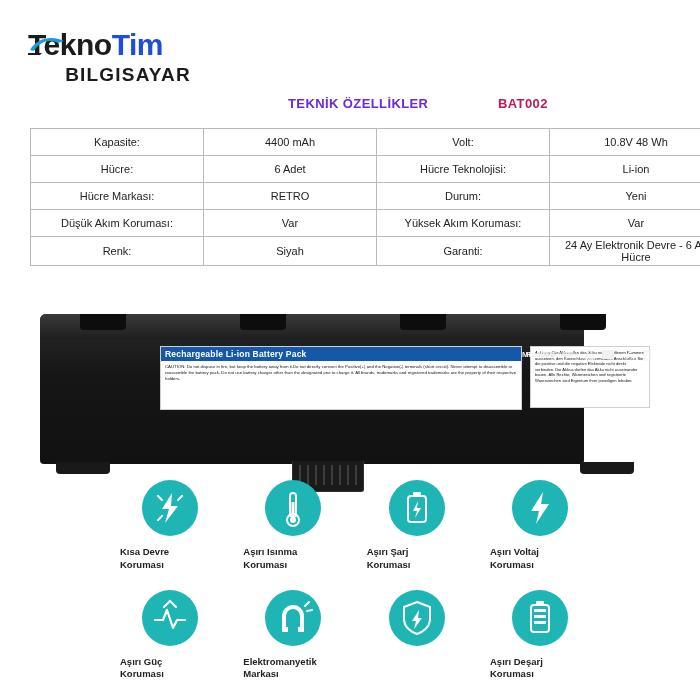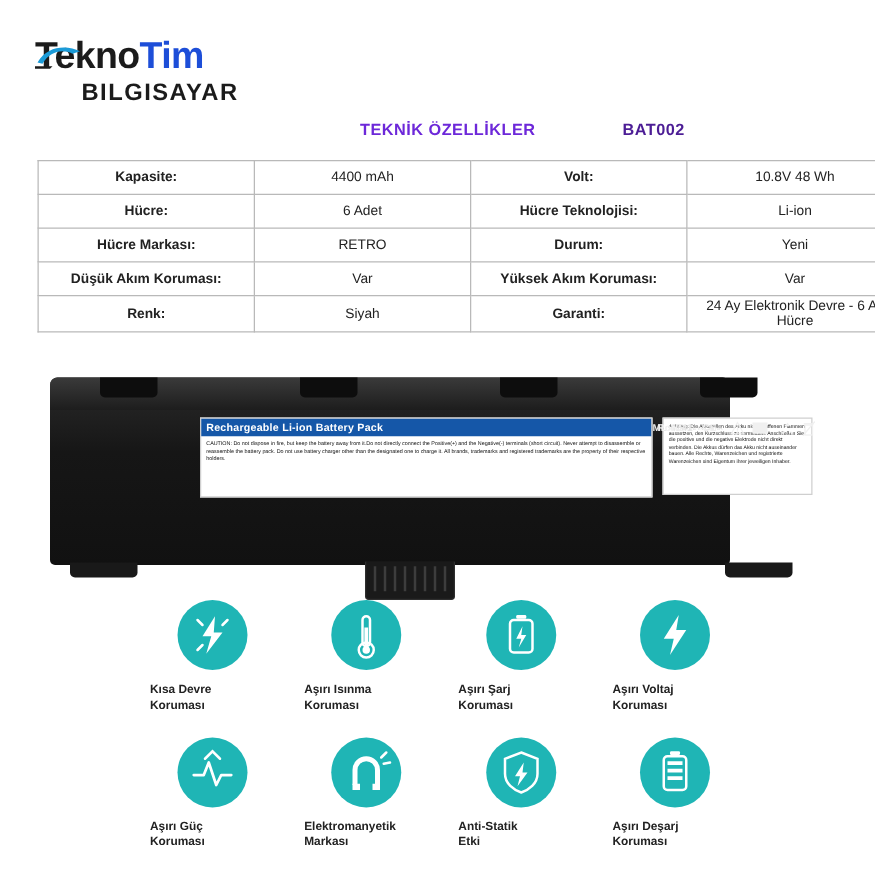--- a/index.html
+++ b/index.html
@@ -77,58 +77,58 @@
     font-weight: bold;
     color: #6d28d9;
     letter-spacing: 0.4px;
   }
   .spec-code {
     position: absolute;
     left: 468px;
     top: 0;
     font-size: 13px;
     font-weight: bold;
-    color: #4c1d95;
+    color: #be185d;
     letter-spacing: 0.4px;
   }
   table.specs {
     margin: 6px 30px 0 30px;
     width: 640px;
     border-collapse: collapse;
     table-layout: fixed;
   }
   table.specs td {
     border: 1px solid #b9b9b9;
     height: 22px;
     font-size: 11px;
     padding: 2px 6px;
     text-align: center;
     vertical-align: middle;
     color: #222;
   }
   table.specs td.label {
-    font-weight: bold;
+    font-weight: normal;
   }
   .col-l1 { width: 160px; }
   .col-v1 { width: 160px; }
   .col-l2 { width: 160px; }
   .col-v2 { width: 160px; }
   .tall td { height: 36px; }
 
   
   .battery-wrap {
     position: relative;
     margin: 32px auto 0 auto;
     width: 640px;
     height: 190px;
   }
   .battery {
     position: absolute;
     left: 10px;
-    top: 4px;
+    top: 16px;
     width: 544px;
     height: 150px;
     background: linear-gradient(180deg,#2a2a2a 0%, #161616 40%, #111 100%);
     border-radius: 6px 6px 4px 4px;
     box-shadow: inset 0 1px 0 #4a4a4a;
   }
   .battery:before {
     content: "";
     position: absolute;
     left: 0; top: 0; right: 0;
@@ -478,24 +478,20 @@
       </div>
     </div>
 
     <div class="feat">
       <div class="circle">
         <svg width="56" height="56" viewBox="0 0 56 56">
           <path d="M28 12 L41 17 L41 29 C41 37 34 42 28 44 C22 42 15 37 15 29 L15 17 Z" fill="none" stroke="#ffffff" stroke-width="2"></path>
           <path d="M30 20 L23 31 L27 31 L25 39 L33 28 L29 28 Z" fill="#ffffff"></path>
         </svg>
       </div>
-      <div class="cap">
-        <span>Anti-Statik</span><br>
-        <span>Etki</span>
-      </div>
     </div>
 
     <div class="feat">
       <div class="circle">
         <svg width="56" height="56" viewBox="0 0 56 56">
           <rect x="19" y="15" width="18" height="27" rx="3" fill="none" stroke="#ffffff" stroke-width="2"></rect>
           <rect x="24" y="11" width="8" height="3" rx="1" fill="#ffffff"></rect>
           <rect x="22" y="19" width="12" height="3" fill="#ffffff"></rect>
           <rect x="22" y="25" width="12" height="3" fill="#ffffff"></rect>
           <rect x="22" y="31" width="12" height="3" fill="#ffffff"></rect>

